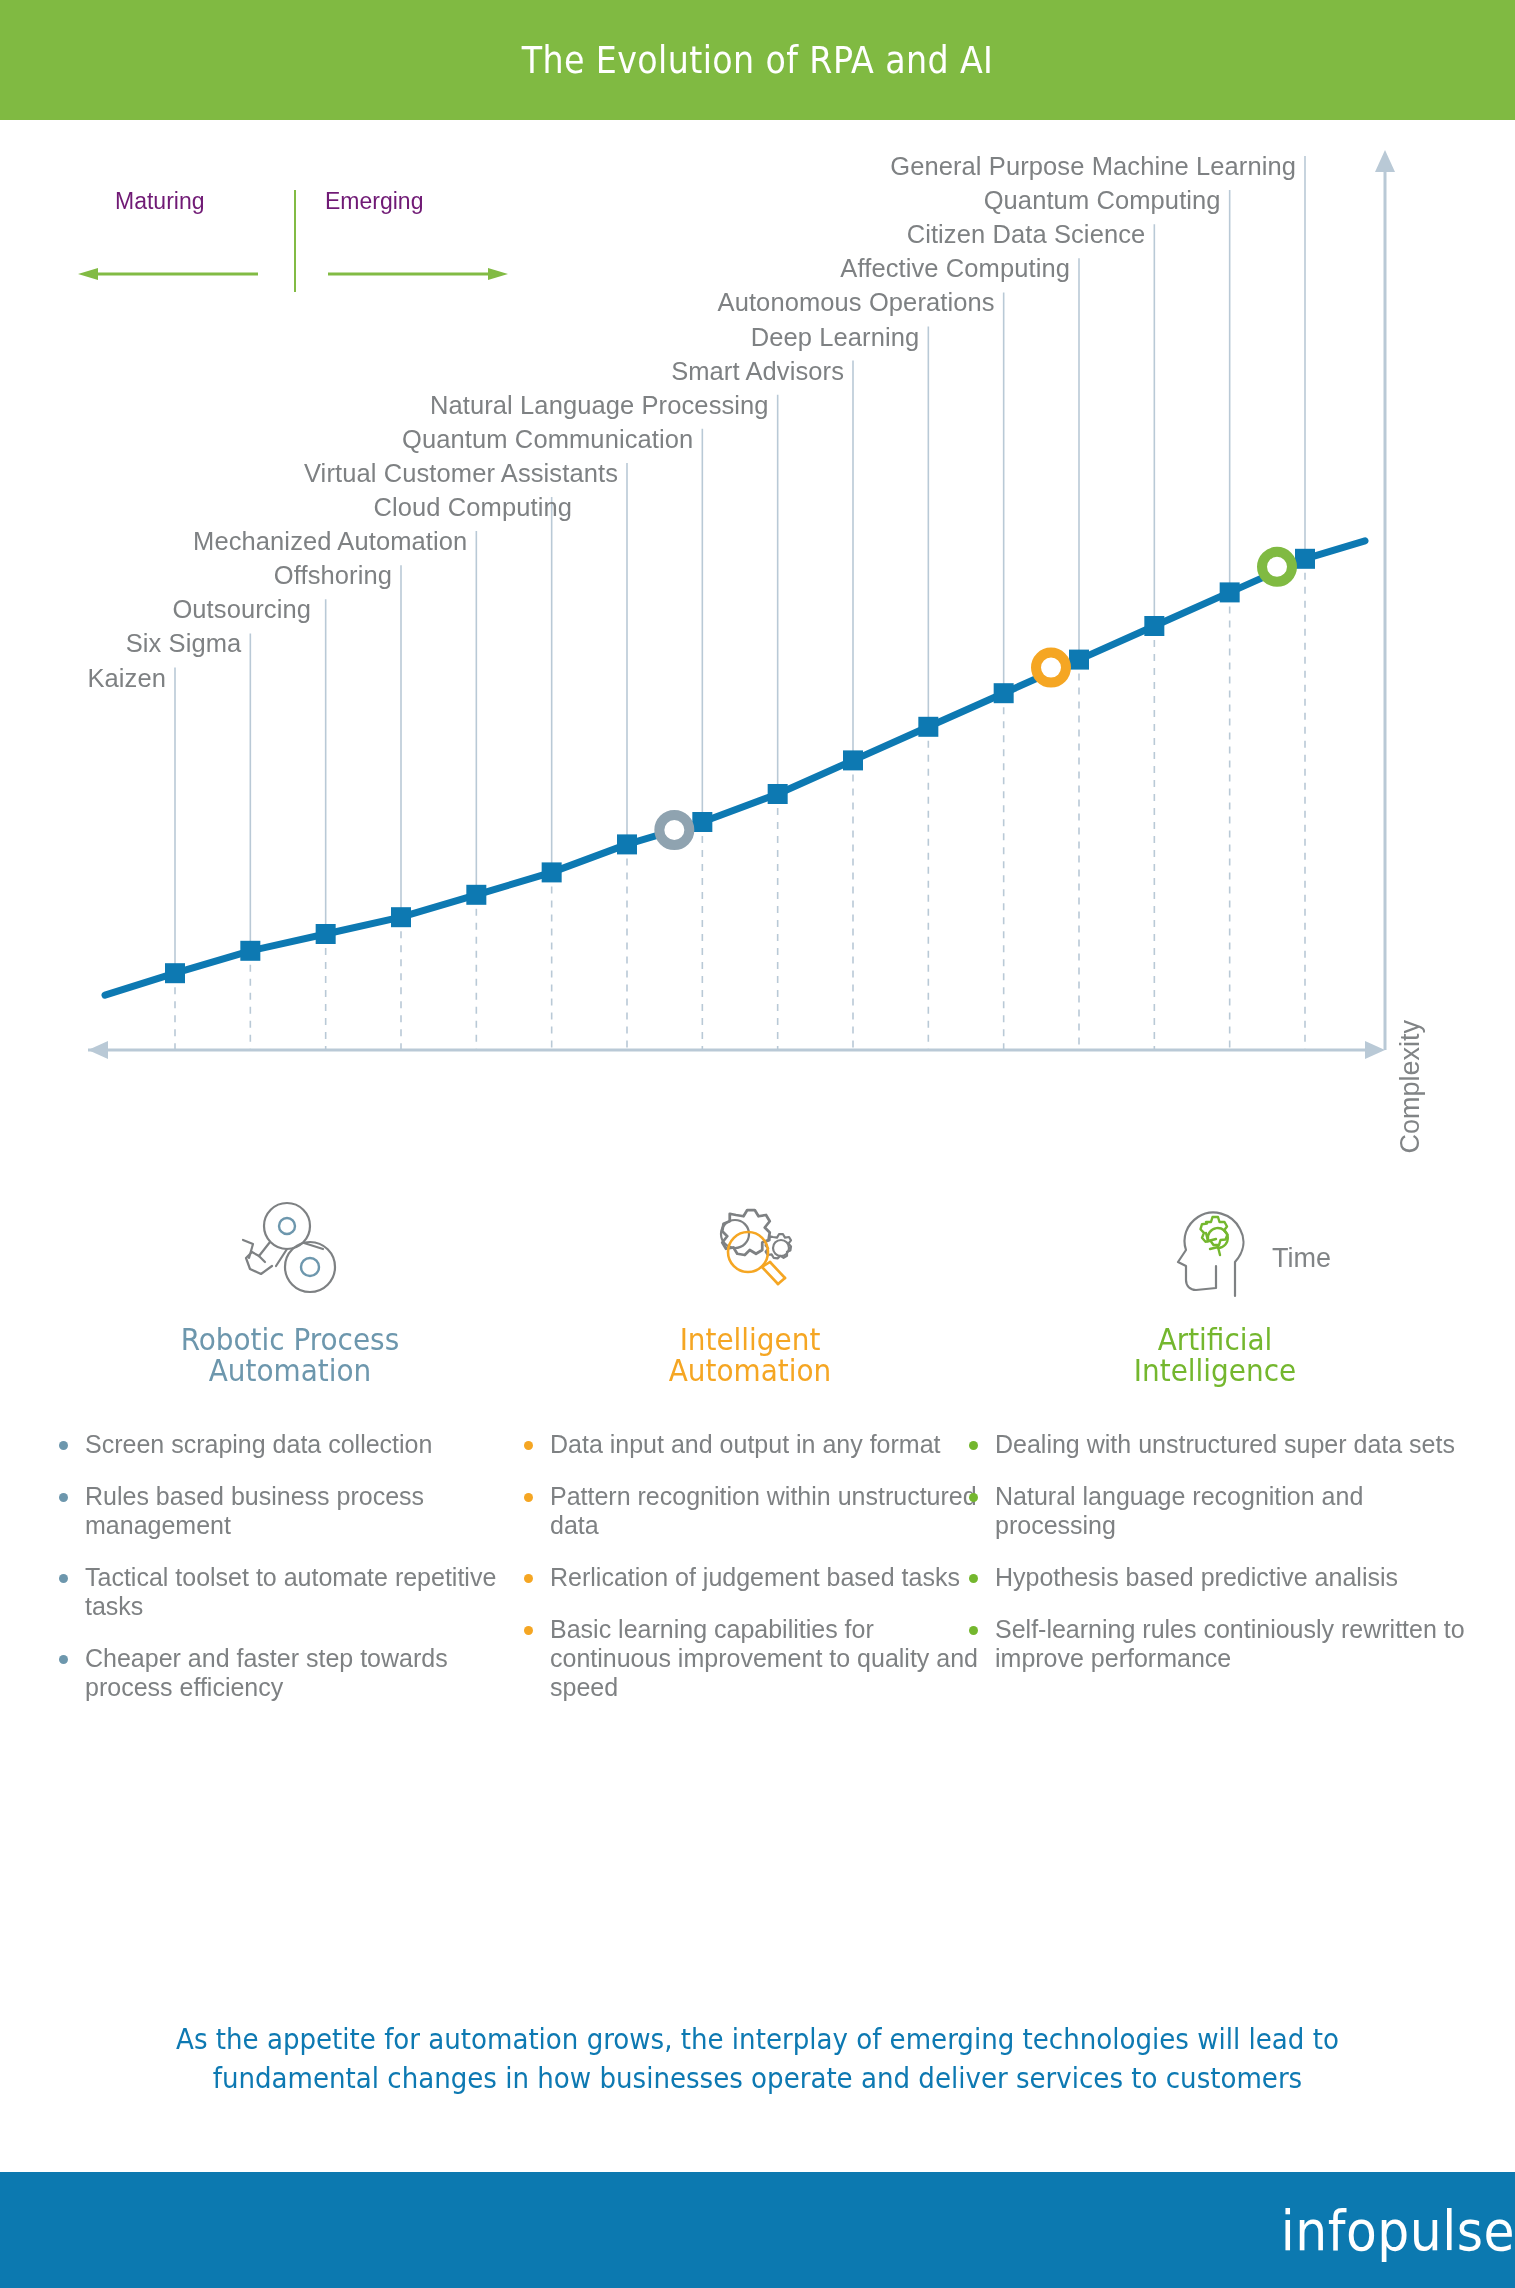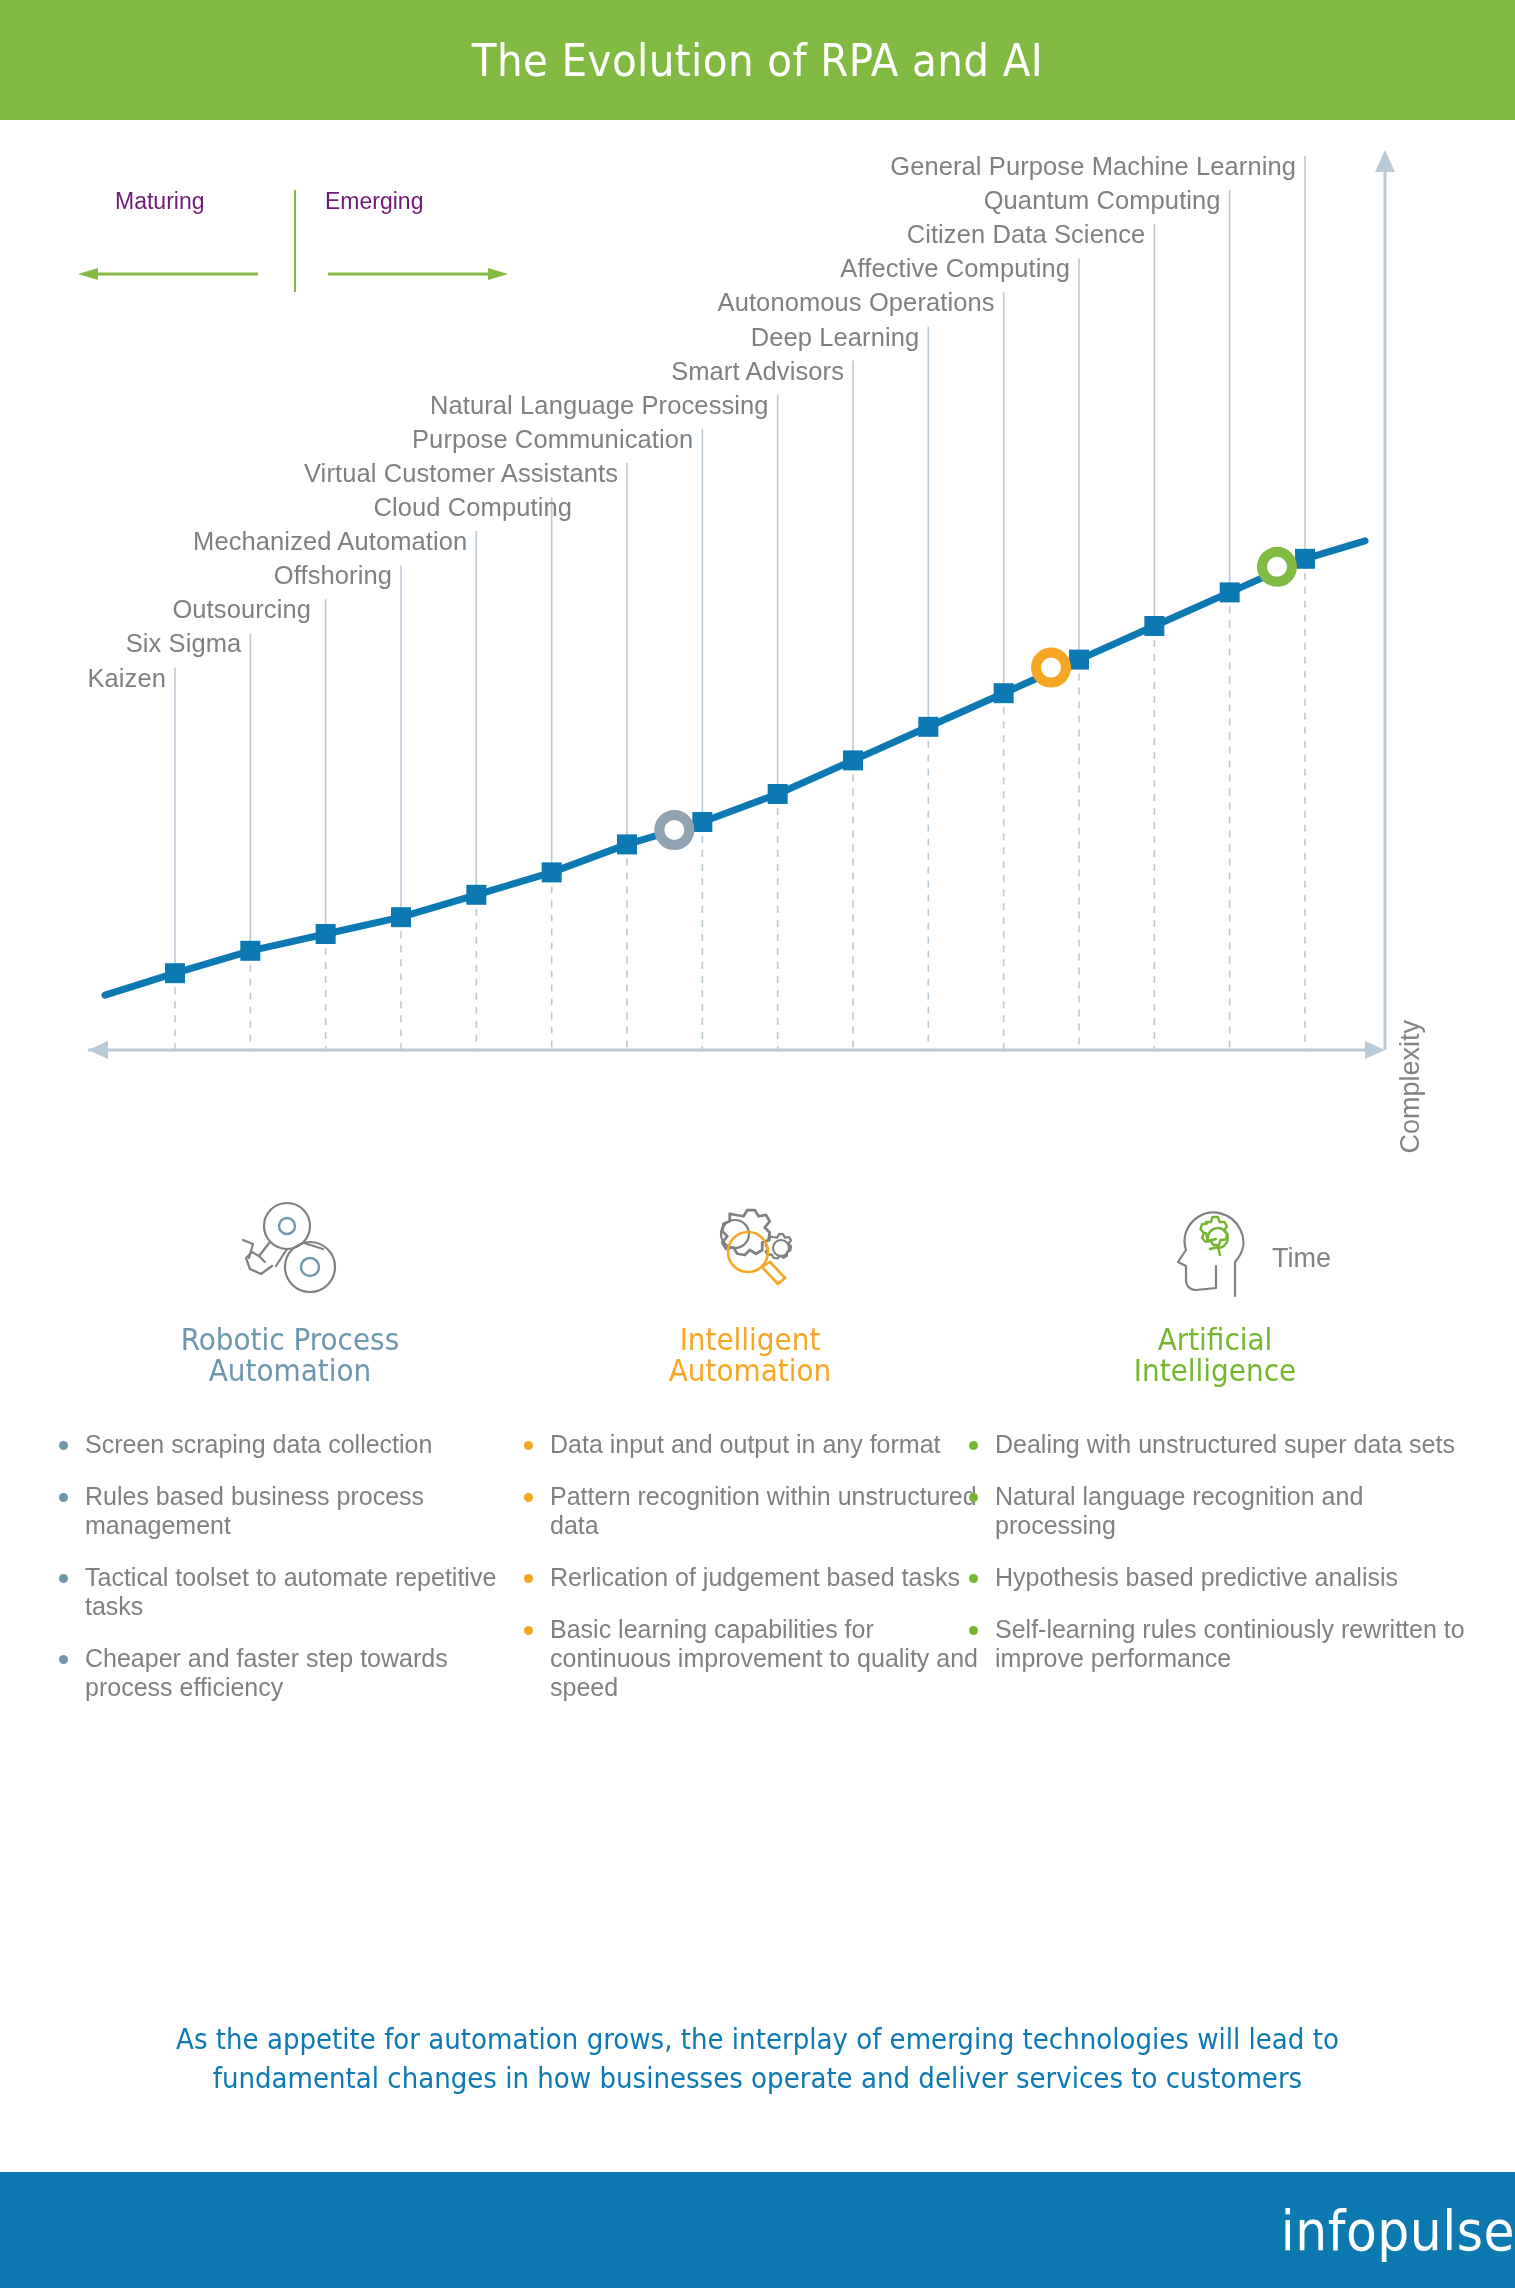--- a/index.html
+++ b/index.html
@@ -8,21 +8,21 @@
     font-family:"Liberation Sans","DejaVu Sans",sans-serif;
     -webkit-font-smoothing:antialiased;
   }
 
   
   #header{
     position:absolute;left:0;top:0;width:1515px;height:120px;
     background:#80ba42;display:flex;align-items:center;justify-content:center;
   }
   #header-title{
-    color:#ffffff;font-size:45px;font-weight:400;letter-spacing:.4px;
+    color:#ffffff;font-size:37px;font-weight:400;letter-spacing:.4px;
     font-family:"DejaVu Sans Condensed","Liberation Sans",sans-serif;
   }
 
   
   #legend{position:absolute;left:60px;top:188px;width:460px;height:110px;}
   .legend-label{
     position:absolute;color:#701a75;font-size:23px;white-space:nowrap;
   }
   #legend-maturing-label{left:55px;top:0;}
   #legend-emerging-label{left:265px;top:0;}
@@ -199,21 +199,21 @@
       </g>
   </svg>
   <div id="tech-labels">
       <div class="tech-label" style="left: 166px; top: 527.5px;">Kaizen</div>
       <div class="tech-label" style="left: 241.333px; top: 493.4px;">Six Sigma</div>
       <div class="tech-label" style="left: 311px; top: 459.3px;">Outsourcing</div>
       <div class="tech-label" style="left: 392px; top: 425.2px;">Offshoring</div>
       <div class="tech-label" style="left: 467.333px; top: 391.1px;">Mechanized Automation</div>
       <div class="tech-label" style="left: 572px; top: 357px; text-align: right;">Cloud Computing</div>
       <div class="tech-label" style="left: 618px; top: 322.9px;">Virtual  Customer Assistants</div>
-      <div class="tech-label" style="left: 693.333px; top: 288.8px;">Purpose Communication</div>
+      <div class="tech-label" style="left: 693.333px; top: 288.8px;">Quantum Communication</div>
       <div class="tech-label" style="left: 768.667px; top: 254.7px;">Natural Language Processing</div>
       <div class="tech-label" style="left: 844px; top: 220.6px;">Smart Advisors</div>
       <div class="tech-label" style="left: 919.333px; top: 186.5px;">Deep Learning</div>
       <div class="tech-label" style="left: 994.667px; top: 152.4px;">Autonomous Operations</div>
       <div class="tech-label" style="left: 1070px; top: 118.3px;">Affective Computing</div>
       <div class="tech-label" style="left: 1145.33px; top: 84.2px;">Citizen Data Science</div>
       <div class="tech-label" style="left: 1220.67px; top: 50.1px;">Quantum Computing</div>
       <div class="tech-label" style="left: 1296px; top: 16px;">General Purpose  Machine Learning</div>
     </div>
   <div class="axis-name" id="axis-time-label">Time</div>

